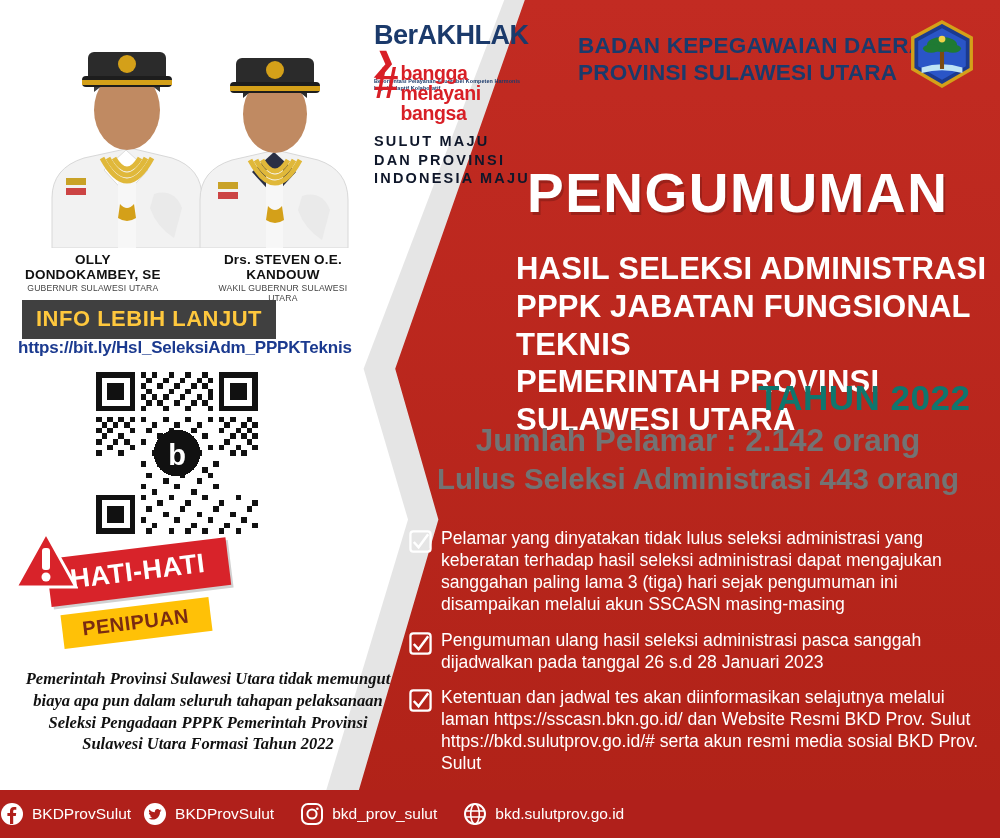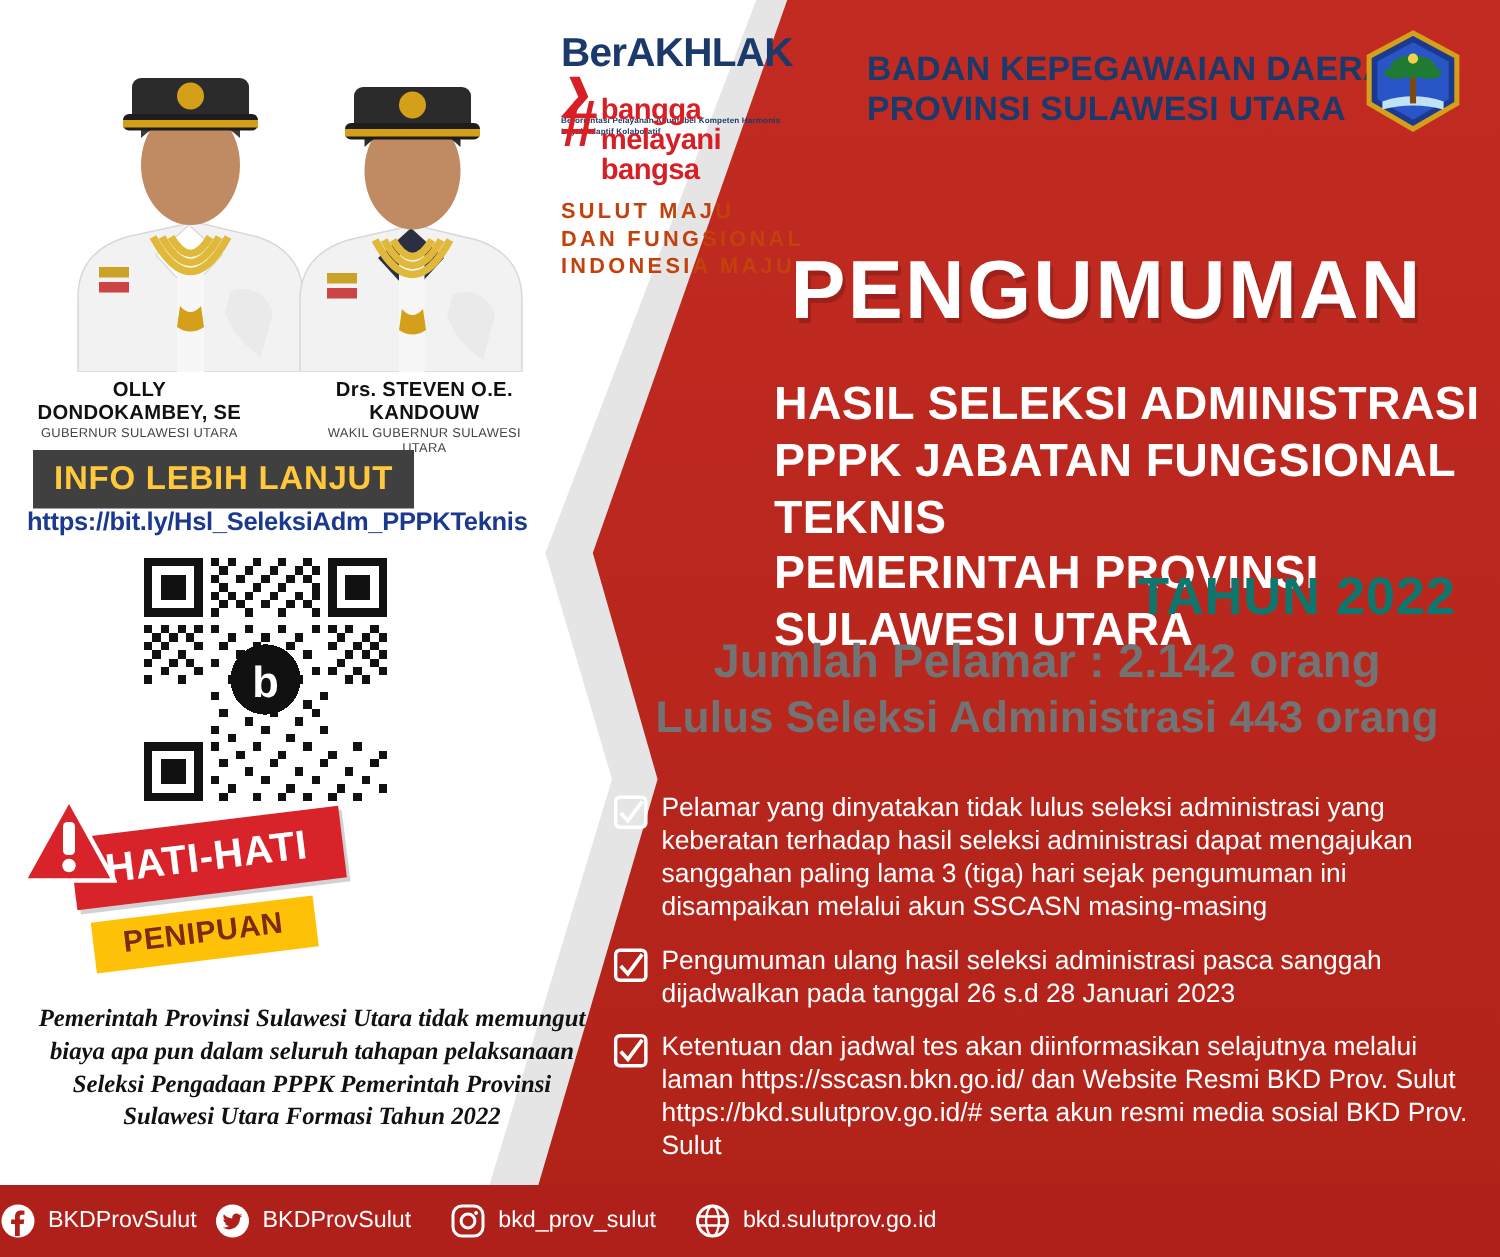--- a/index.html
+++ b/index.html
@@ -65,21 +65,21 @@
   }
   .hash {
     color: #d81f26; font-size: 44px; font-weight: bold; line-height: 0.95; margin-right: 2px;
   }
   .bangga-lines { line-height: 1.02; padding-top: 2px; }
   .bangga-lines div {
     font-size: 19.5px; color: #d81f26; font-weight: bold; letter-spacing: -0.4px;
   }
   .sulut-maju {
     position: absolute; left: 374px; top: 132px; z-index: 5;
-    color: #c2410c; font-weight: bold; font-size: 14.5px; line-height: 1.28;
+    color: #0f172a; font-weight: bold; font-size: 14.5px; line-height: 1.28;
     letter-spacing: 2.2px;
   }
 
   .bkd-title {
     position: absolute; left: 578px; top: 32px; z-index: 6;
     color: #1b3a6b; font-weight: bold; font-size: 22.5px; line-height: 1.2;
     letter-spacing: 0.2px;
   }
   .logo-sulut {
     position: absolute; left: 908px; top: 20px; width: 68px; height: 68px; z-index: 6;
@@ -238,21 +238,21 @@
     <div class="hash">#</div>
     <div class="bangga-lines">
       <div>bangga</div>
       <div>melayani</div>
       <div>bangsa</div>
     </div>
   </div>
 
   <div class="sulut-maju">
     <div>SULUT MAJU</div>
-    <div>DAN FUNGSIONAL</div>
+    <div>DAN PROVINSI</div>
     <div>INDONESIA MAJU</div>
   </div>
 
   <div class="bkd-title">
     <div>BADAN KEPEGAWAIAN DAERAH</div>
     <div>PROVINSI SULAWESI UTARA</div>
   </div>
 
   <svg class="logo-sulut" viewBox="0 0 100 100">
     <path d="M50 3 L93 26 L93 72 L50 97 L7 72 L7 26 Z" fill="#1b3a8f" stroke="#d4a019" stroke-width="5"></path>

